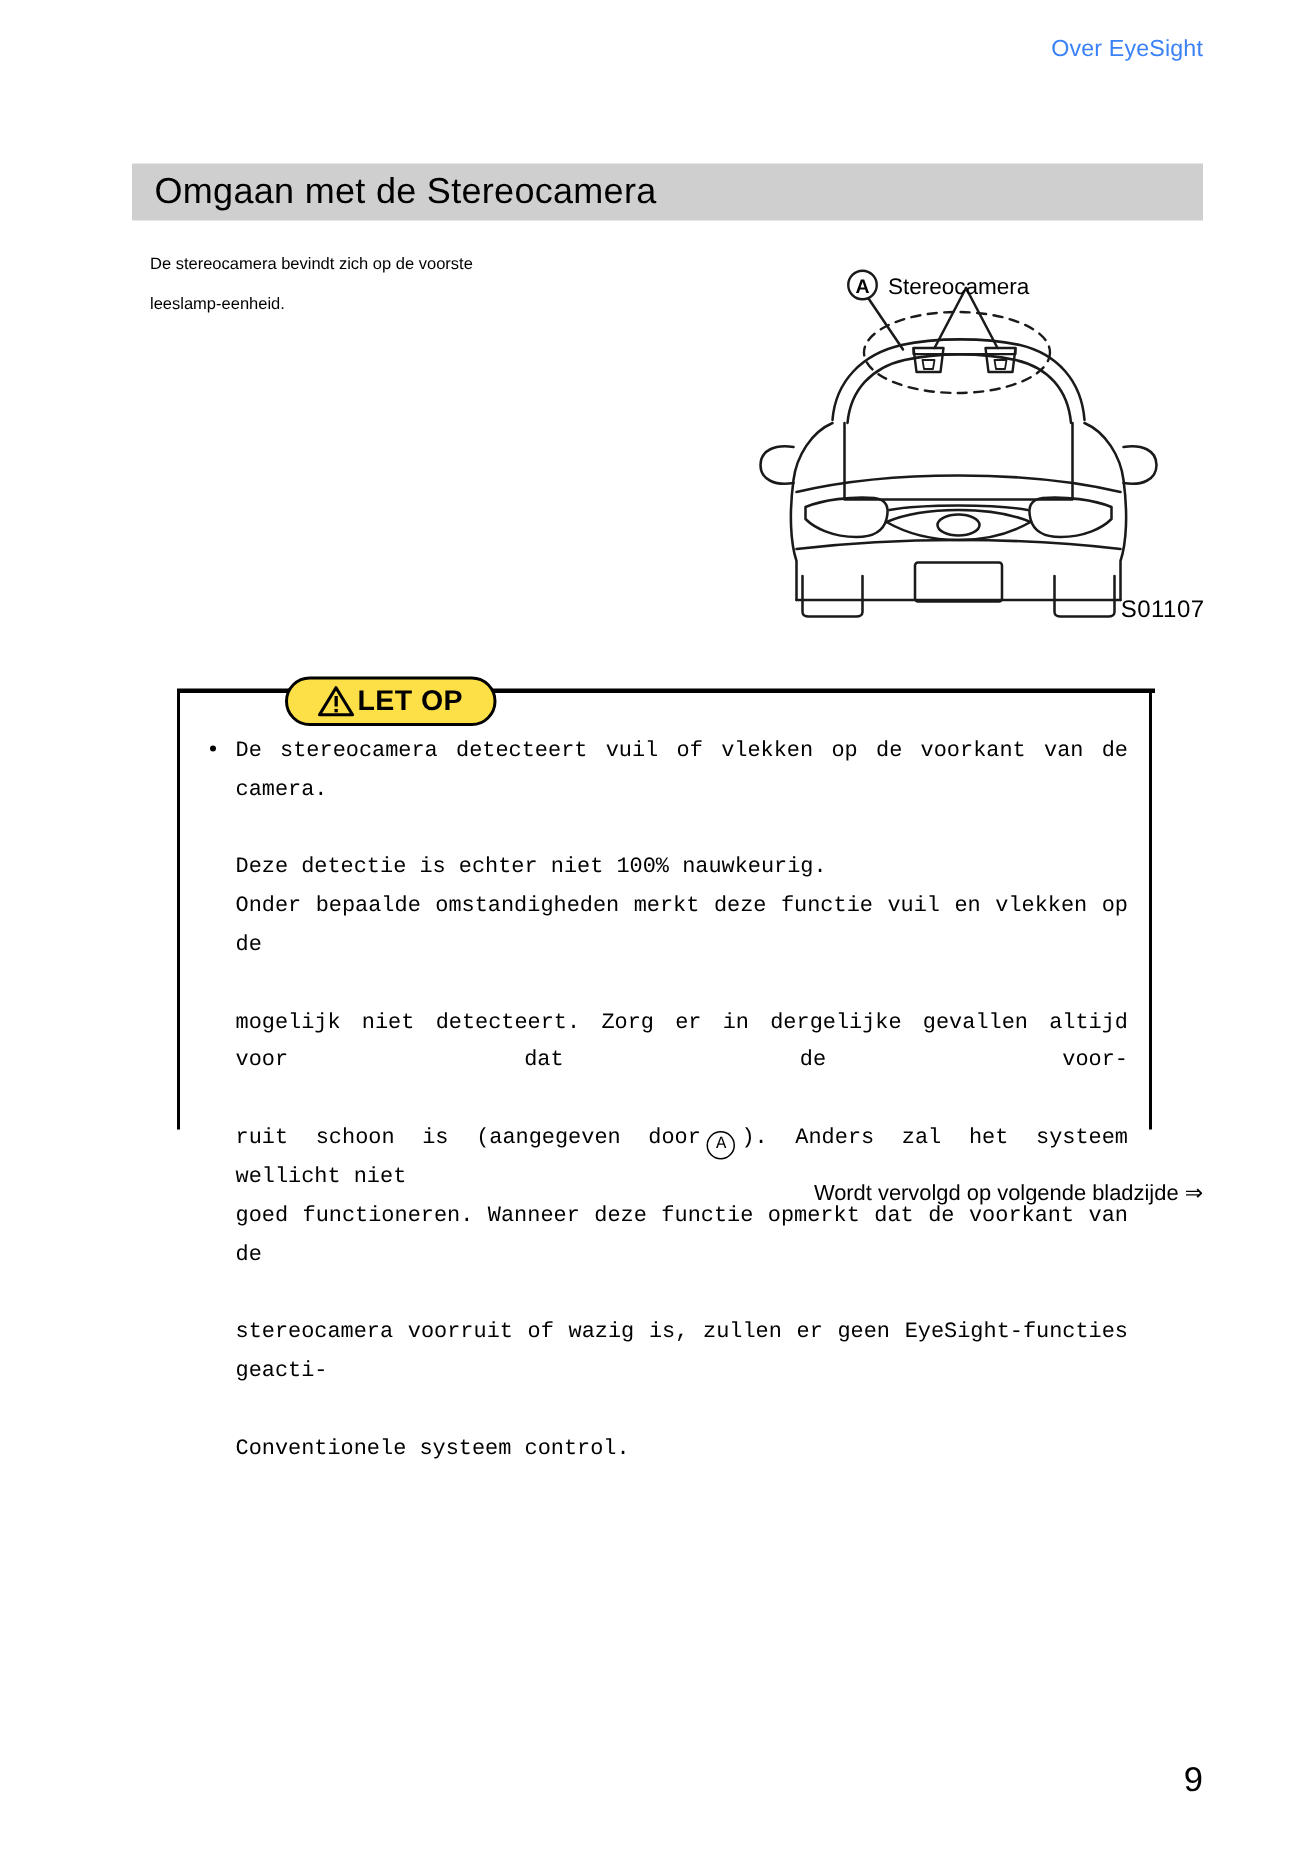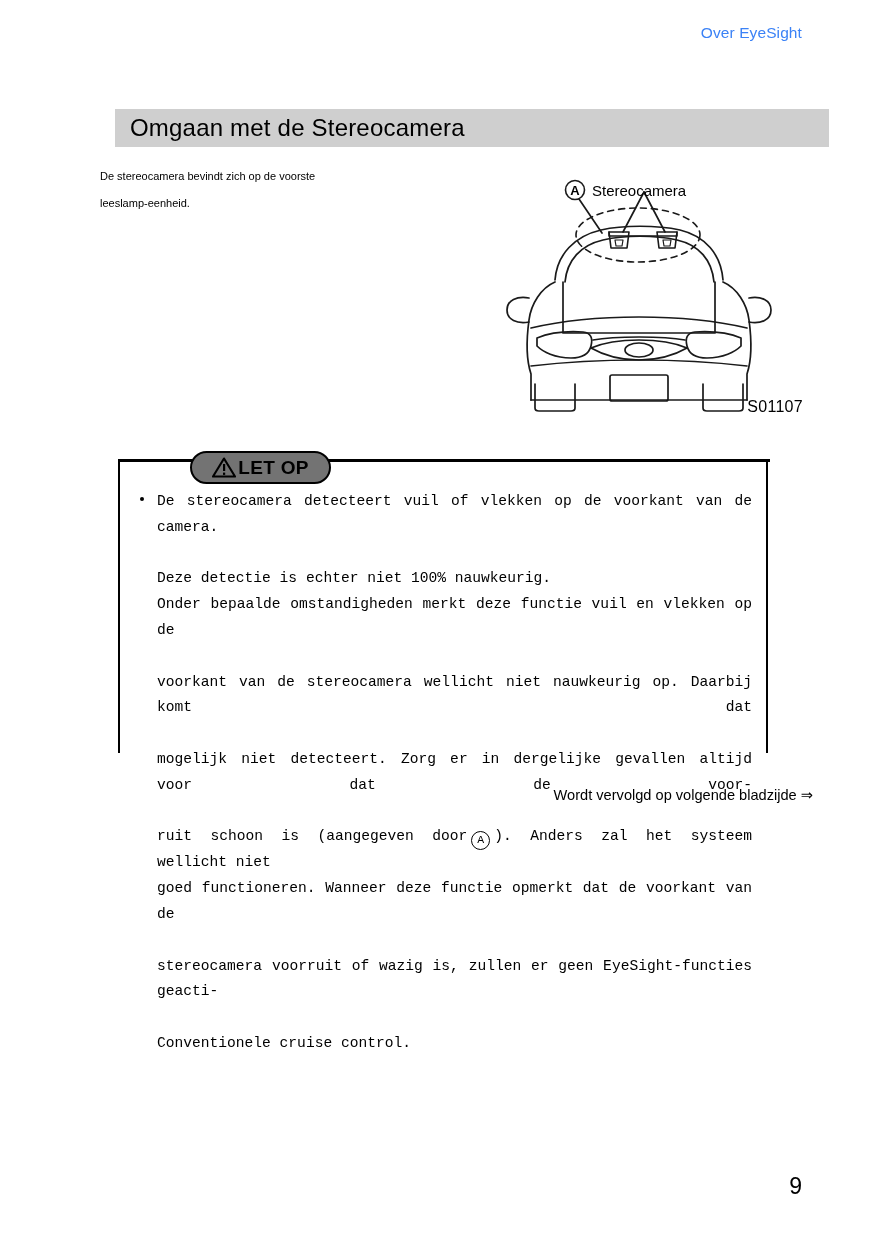--- a/index.html
+++ b/index.html
@@ -29,21 +29,20 @@
   
   .section-title-bar {
     position: absolute;
     left: 88px;
     top: 109px;
     width: 714px;
     height: 38px;
     background: #cfcfcf;
     display: flex;
     align-items: center;
-    margin-left: 27px;
   }
   .section-title-bar .title-text {
     font-size: 24px;
     padding-left: 15px;
     letter-spacing: 0.2px;
     color: #000;
   }
 
   
   .intro-text {
@@ -104,21 +103,21 @@
   }
 
   .caution-pill {
     position: absolute;
     left: 190px;
     top: 451px;
     width: 141px;
     height: 33px;
     border: 2.5px solid #000;
     border-radius: 17px;
-    background: #737373;
+    background: #fde047;
     display: flex;
     align-items: center;
     justify-content: center;
     gap: 2px;
     box-sizing: border-box;
   }
   .caution-pill .pill-label {
     font-size: 19px;
     font-weight: bold;
     letter-spacing: 0.3px;
@@ -169,21 +168,21 @@
     font-size: 11.5px;
     line-height: 15.5px;
     text-align: center;
     vertical-align: -3px;
     margin: 0 4px;
   }
 
   
   .continued-note {
     position: absolute;
-    right: 62px;
+    right: 73px;
     top: 786px;
     font-size: 14.6px;
   }
 
   
   .page-number {
     position: absolute;
     right: 73px;
     top: 1173px;
     font-size: 23px;
@@ -272,24 +271,23 @@
   </svg>
   <span class="pill-label">LET OP</span>
 </div>
 
 <div class="caution-body">
   <span class="bullet-dot"></span>
   <div class="para">
     <span class="line">De stereocamera detecteert vuil of vlekken op de voorkant van de camera.</span>
     <span class="line last">Deze detectie is echter niet 100% nauwkeurig.</span>
     <span class="line">Onder bepaalde omstandigheden merkt deze functie vuil en vlekken op de</span>
-    <span class="line">voorkant van de stereocamera wellicht niet nauwkeurig op. Daarbij komt dat</span>
     <span class="line">mogelijk niet detecteert. Zorg er in dergelijke gevallen altijd voor dat de voor-</span>
     <span class="line last"><span>ruit schoon is (aangegeven door</span><span class="inline-callout">A</span><span>). Anders zal het systeem wellicht niet</span></span>
     <span class="line">goed functioneren. Wanneer deze functie opmerkt dat de voorkant van de</span>
     <span class="line">stereocamera voorruit of wazig is, zullen er geen EyeSight-functies geacti-</span>
-    <span class="line last">Conventionele cruise control.</span>
+    <span class="line last">Conventionele systeem control.</span>
   </div>
 </div>
 
 <div class="continued-note">Wordt vervolgd op volgende bladzijde ⇒</div>
 
 <div class="page-number">9</div>
 
 </body></html>

